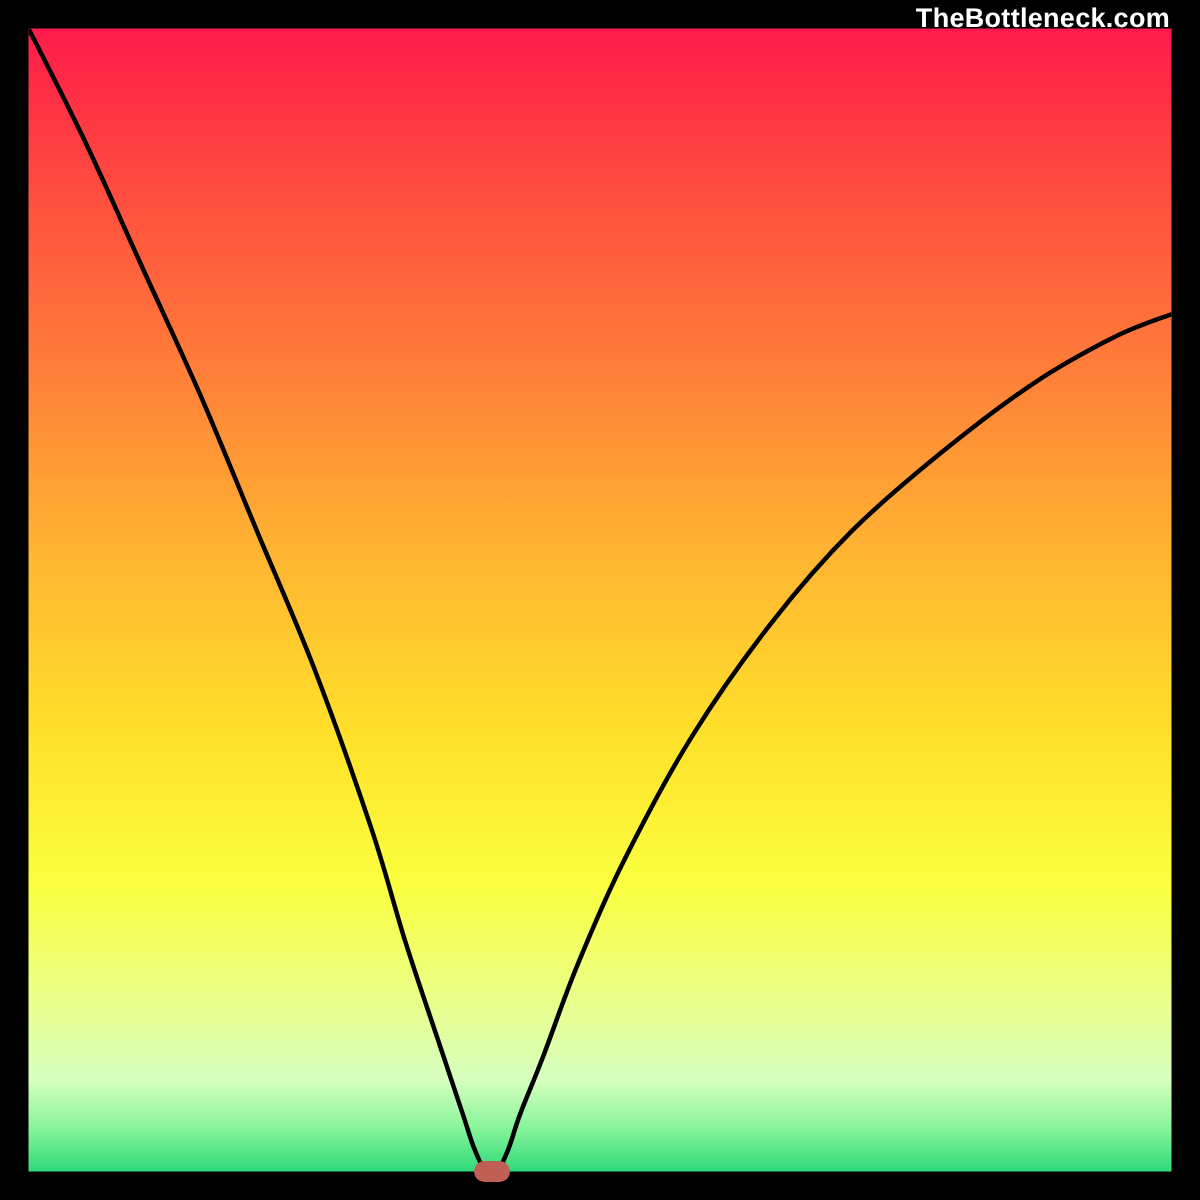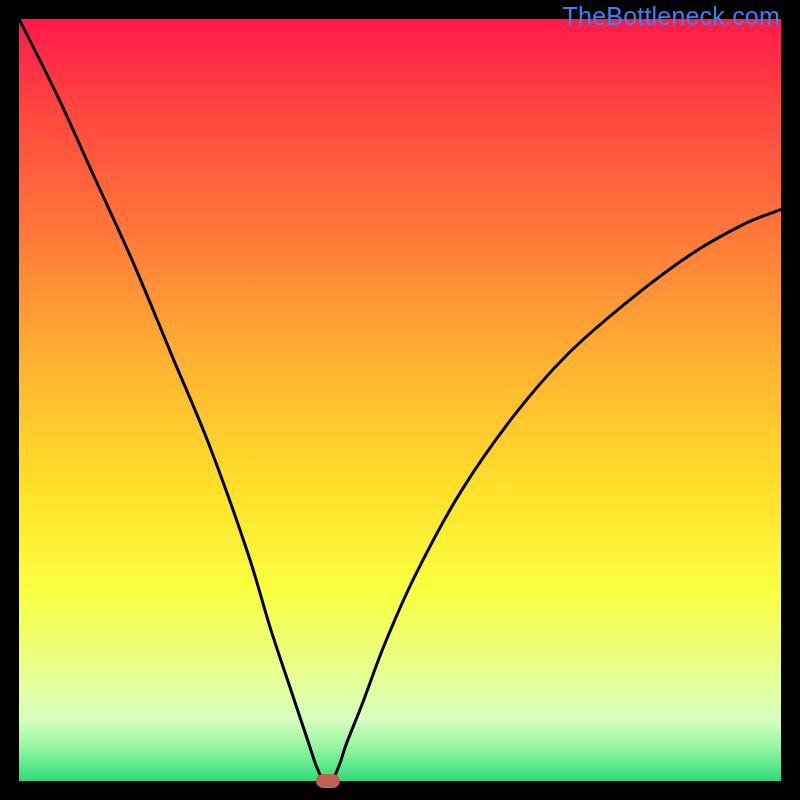--- a/index.html
+++ b/index.html
@@ -36,23 +36,23 @@
       #eaff8a 85%,
       #d6ffc0 92%,
       #8cf59c 96%,
       #2fd97a 100%
     );
   }
   .watermark {
     position: absolute;
     top: 2px;
     right: 20px;
-    color: #3b82f6;
-    font-size: 25px;
-    font-weight: 400;
+    color: #ffffff;
+    font-size: 18px;
+    font-weight: 700;
     letter-spacing: 0.2px;
     user-select: none;
   }
   svg.curve {
     position: absolute;
     left: 0;
     top: 0;
   }
   .marker {
     position: absolute;

